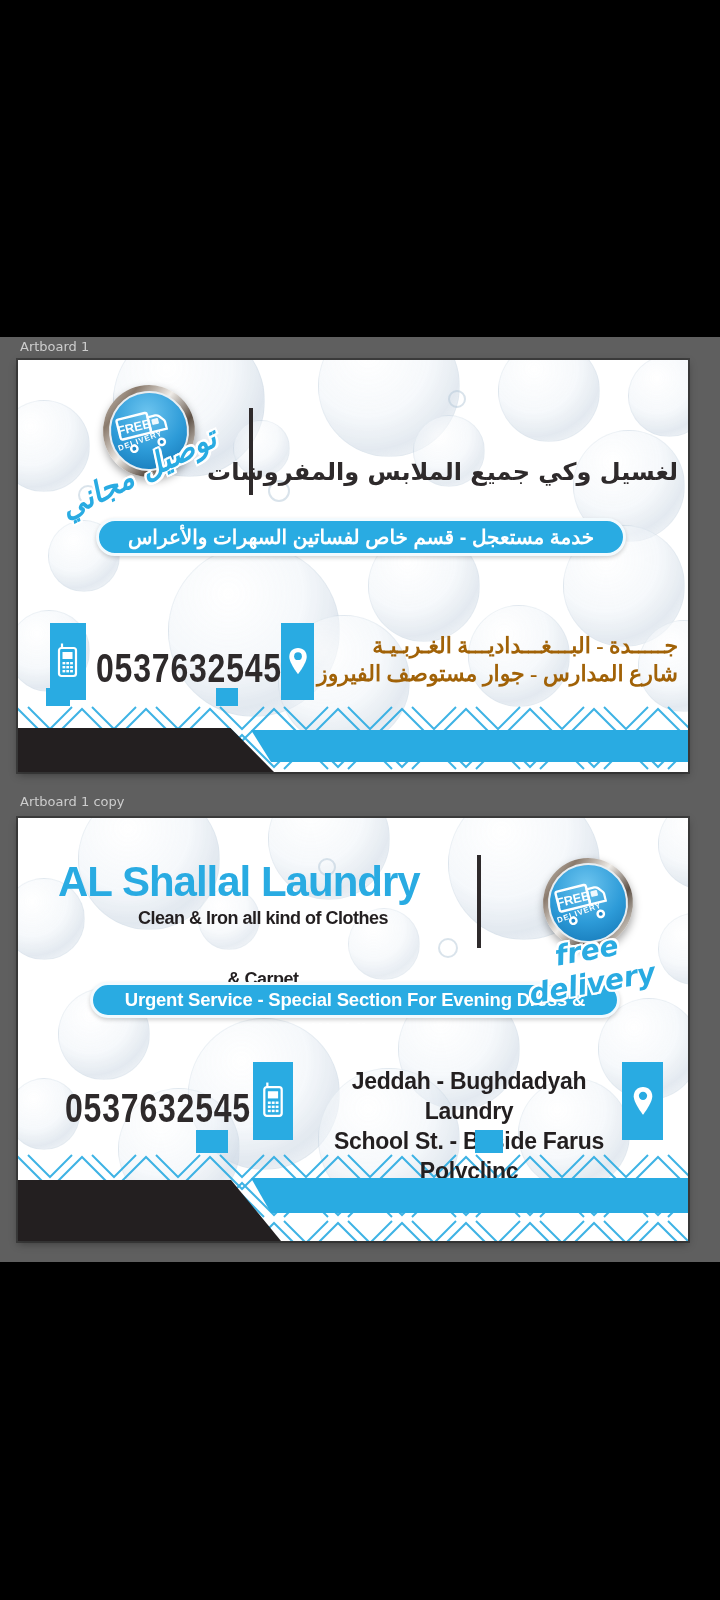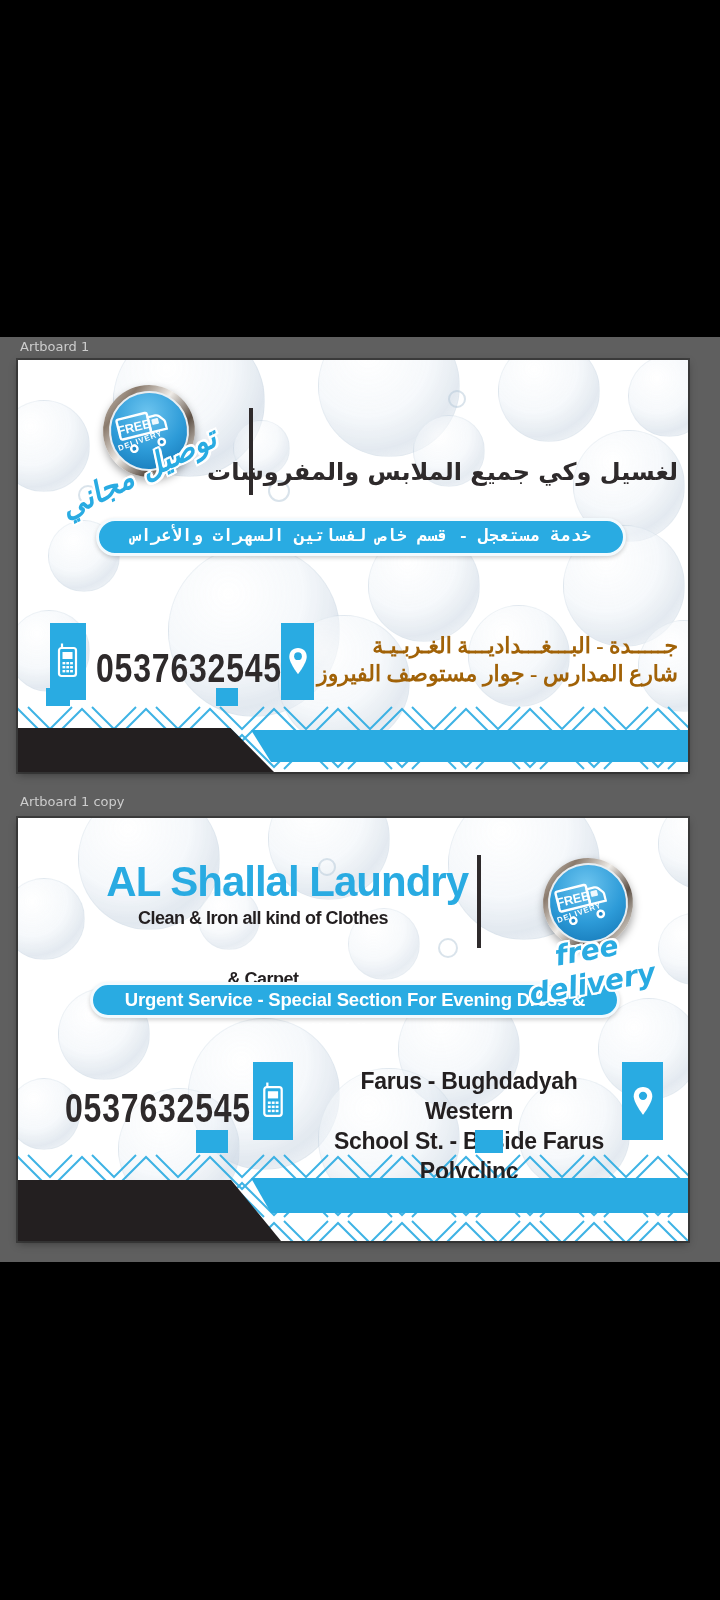--- a/index.html
+++ b/index.html
@@ -40,31 +40,31 @@
 
   .divider { position:absolute; width:4px; background:#2e2a2b; z-index:2; }
   .card1 .divider { left:231px; top:48px; height:87px; }
   .card2 .divider { left:459px; top:37px; height:93px; }
 
   .title-ar { position:absolute; right:10px; top:38px; font-family:"DejaVu Sans", sans-serif;
               font-weight:bold; font-size:46px; line-height:1.05; color:#29abe2; direction:rtl; z-index:2; }
   .subtitle-ar { position:absolute; right:10px; top:98px; font-family:"DejaVu Sans", sans-serif;
               font-weight:bold; font-size:24px; color:#2e2a2b; direction:rtl; z-index:2; }
 
-  .title-en { position:absolute; left:40px; width:410px; top:40px; text-align:right;
+  .title-en { position:absolute; left:40px; width:410px; top:40px; text-align:left;
               font-size:42px; font-weight:bold; color:#29abe2; letter-spacing:-1px; z-index:2; }
   .sub-en { position:absolute; left:40px; width:410px; text-align:center; font-weight:bold;
             color:#231f20; font-size:18px; letter-spacing:-.5px; z-index:2; }
   .sub-en.l1 { top:90px; } .sub-en.l2 { top:123px;margin-top:28px; }
 
   .pill { position:absolute; background:#29abe2; border:3px solid #f2fafe; border-radius:22px;
           color:#fff; font-weight:bold; text-align:center; z-index:2;
           box-shadow:0 2px 4px rgba(0,0,0,.18); }
-  .card1 .pill { left:78px; right:62px; top:158px; height:32px; line-height:32px; font-size:17px;
-                 font-family:Liberation Mono, monospace; direction:rtl; }
+  .card1 .pill { left:78px; right:62px; top:158px; height:32px; line-height:32px; font-size:20px;
+                 font-family:Liberation Sans, sans-serif; direction:rtl; }
   .card2 .pill { left:72px; right:68px; top:164px; height:30px; line-height:30px; font-size:18.5px;
                  letter-spacing:-.2px; }
 
   .blue-rect { position:absolute; background:#29abe2; display:flex; align-items:center;
                justify-content:center; z-index:2; }
   .phone-num { position:absolute; font-weight:bold; color:#2e2a2b; font-size:40px; line-height:1;
                transform:scaleX(.8); transform-origin:left center; letter-spacing:1px; z-index:2; }
   .card1 .phone-num { left:78px; top:288px; }
   .card2 .phone-num { left:47px; top:270px; }
 
@@ -256,21 +256,21 @@
             <rect x="10.3" y="24" width="2.8" height="2.4"></rect>
             <rect x="14.1" y="24" width="2.8" height="2.4"></rect>
           <rect x="6.5" y="28" width="2.8" height="2.4"></rect>
             <rect x="10.3" y="28" width="2.8" height="2.4"></rect>
             <rect x="14.1" y="28" width="2.8" height="2.4"></rect>
         </g>
       </svg>
     </div>
 
     <div class="addr-en">
-      <div>Farus - Bughdadyah Western</div>
+      <div>Jeddah - Bughdadyah Laundry</div>
       <div>School St. - Beside Farus Polyclinc</div>
     </div>
     <div class="blue-rect" style="left:604px;top:244px;width:41px;height:78px">
       <svg viewBox="0 0 24 32" width="26" height="33">
         <path d="M12,2 C6.5,2 3,6 3,11 c0,6.5 9,18 9,18 s9,-11.5 9,-18 C21,6 17.5,2 12,2 z" fill="#fff"></path>
         <circle cx="12" cy="10.5" r="4" fill="#29abe2"></circle>
       </svg>
     </div>
 
     <div class="sq" style="left:178px;top:312px;width:32px;height:23px"></div>

